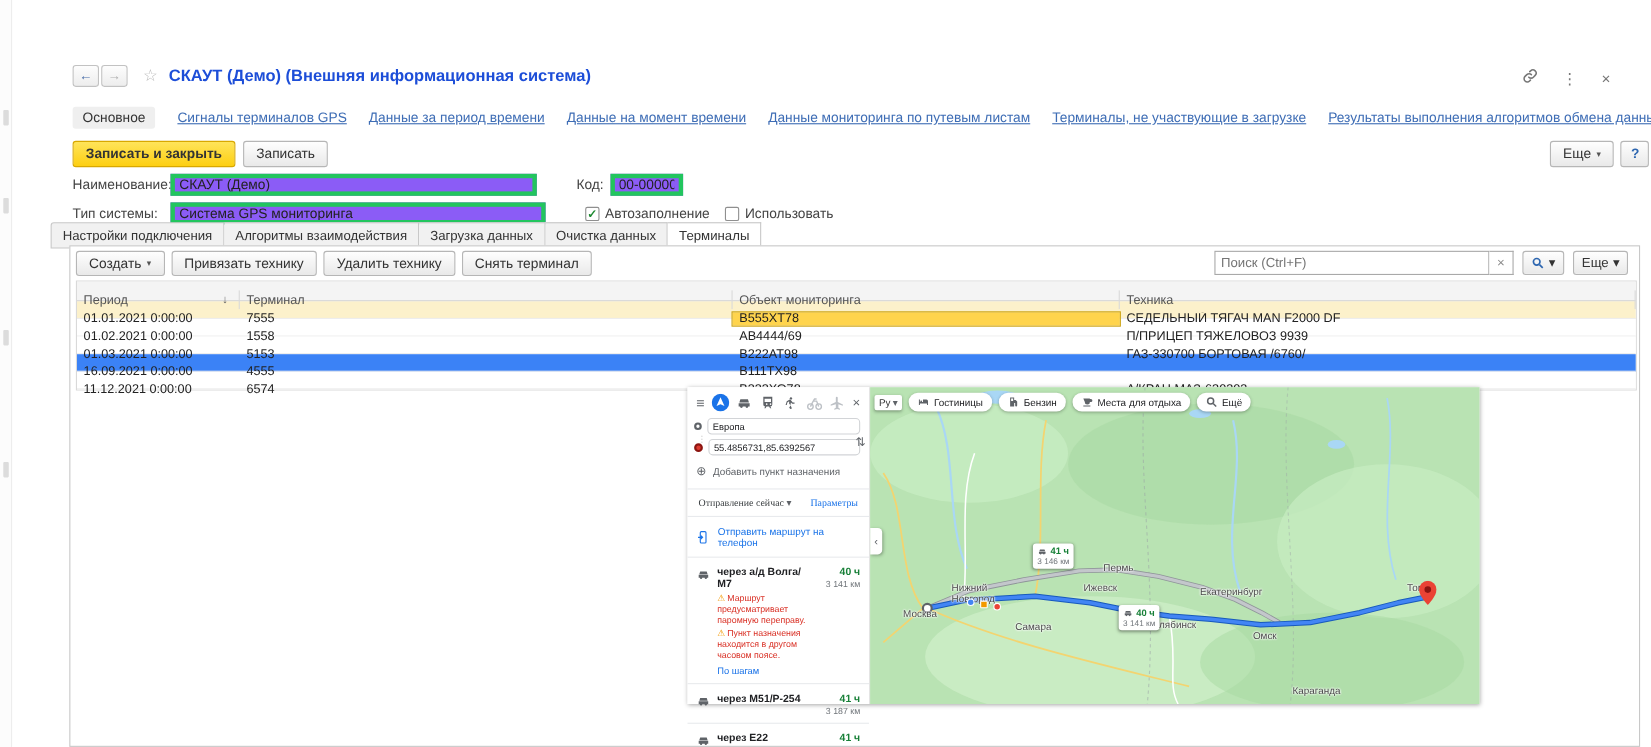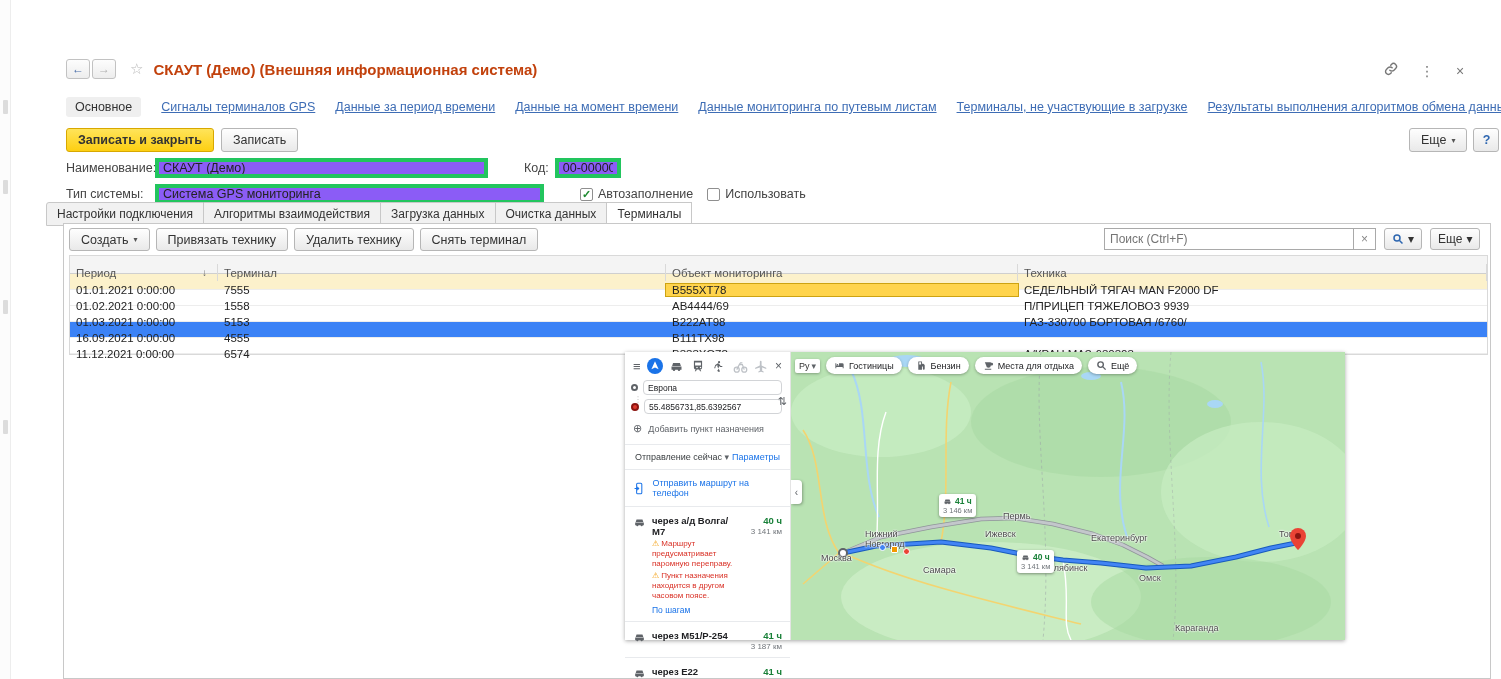--- a/index.html
+++ b/index.html
@@ -8,21 +8,21 @@
 
   
   .left-strip { left:0; top:0; width:11px; height:679px; background:#fcfcfc; border-right:1px solid #ededed; }
   .left-strip .tick { position:absolute; left:3px; width:5px; height:14px; background:#dcdcdc; border-radius:1px; }
 
   
   .nav-btn { width:24px; height:20px; border:1px solid #c2c2c2; border-radius:3px; background:linear-gradient(#fdfdfd,#ededed);
              font-size:12px; text-align:center; line-height:18px; color:#4a6ea9; cursor:pointer; }
   .nav-btn.dis { color:#b0b0b0; }
   .star { font-size:15px; color:#b9b9b9; }
-  .win-title { font-size:15px; font-weight:700; color:#c2410c; }
+  .win-title { font-size:15px; font-weight:700; color:#1d4ed8; }
   .hdr-ico { color:#777; font-size:14px; cursor:pointer; }
 
   
   .navrow { left:66px; top:97px; display:flex; align-items:center; gap:20px; white-space:nowrap; }
   .main-tab { background:#efefef; border-radius:3px; padding:3px 9px; font-size:12.5px; color:#333; }
   .link { color:#3e6db5; text-decoration:underline; font-size:12.5px; cursor:pointer; }
   .caret { font-size:9px; color:#3e6db5; }
 
   
   .btn { display:inline-flex; align-items:center; gap:5px; border:1px solid #b6b6b6; border-radius:3px;
@@ -73,21 +73,21 @@
   .close-ico { margin-left:auto; font-size:12px; color:#5f6368; cursor:pointer; }
   .way { display:flex; align-items:center; gap:5px; padding:2px 8px 2px 6px; }
   .way input { flex:1; border:1px solid #d2d4d7; border-radius:4px; height:15px; font-size:8.5px; padding:0 4px; color:#202124; font-family:"Liberation Sans",sans-serif; }
   .dot-conn { position:absolute; left:9px; top:46px; color:#c0c0c0; font-size:8px; line-height:4px; }
   .o-mark { width:7px; height:7px; border:2px solid #5f6368; border-radius:50%; background:#fff; }
   .d-mark { width:8px; height:8px; border-radius:50%; background:#de3a2f; border:2px solid #8c1511; }
   .swap { position:absolute; right:3px; top:43px; color:#5f6368; font-size:11px; cursor:pointer; }
   .addrow { display:flex; align-items:center; gap:6px; padding:6px 8px; color:#5f6368; }
   .addrow .plus { font-size:11px; color:#5f6368; }
   .p-hr { border-top:1px solid #e8eaed; margin:3px 0; }
-  .dep-row { display:flex; align-items:center; padding:4px 10px; }
+  .dep-row { display:flex; align-items:center; padding:4px 10px;font-family:Liberation Serif, serif; }
   .blue { color:#1a73e8; cursor:pointer; }
   .dep-row .opt { margin-left:auto; }
   .send-row { display:flex; align-items:center; gap:7px; padding:5px 8px; }
   .route { display:flex; padding:5px 8px 3px 8px; gap:6px; cursor:pointer; }
   .route .body { flex:1; }
   .route .via { font-size:9.5px; color:#202124; font-weight:700; }
   .route .right { text-align:right; min-width:42px; }
   .route .time { color:#188038; font-size:9.5px; font-weight:700; }
   .route .dist { color:#70757a; font-size:8px; margin-top:1px; }
   .warn { color:#d93025; font-size:8px; margin-top:2px; line-height:1.25; }
@@ -158,21 +158,21 @@
 </div>
 
 <div class="abs" style="left:66px;top:158px;display:flex;align-items:center;">
   <span class="flabel" style="width:89px">Наименование:</span>
   <input class="txt" style="width: 333px;" value="СКАУТ (Демо)">
   <span class="flabel" style="margin-left:36px;margin-right:6px">Код:</span>
   <input class="txt" style="width: 66px;" value="00-000001">
 </div>
 <div class="abs" style="left:66px;top:184px;display:flex;align-items:center;">
   <span class="flabel" style="width:89px">Тип системы:</span>
-  <input class="txt" style="width: 389px;" value="Система GPS мониторинга">
+  <input class="txt" style="width: 341px;" value="Система GPS мониторинга">
   <span class="chk" style="margin-left:36px">✓</span>
   <span class="flabel" style="margin-left:5px">Автозаполнение</span>
   <span class="chk" style="margin-left:14px"></span>
   <span class="flabel" style="margin-left:5px">Использовать</span>
 </div>
 
 <div class="abs tabs">
   <div class="tab">Настройки подключения</div>
   <div class="tab">Алгоритмы взаимодействия</div>
   <div class="tab">Загрузка данных</div>

